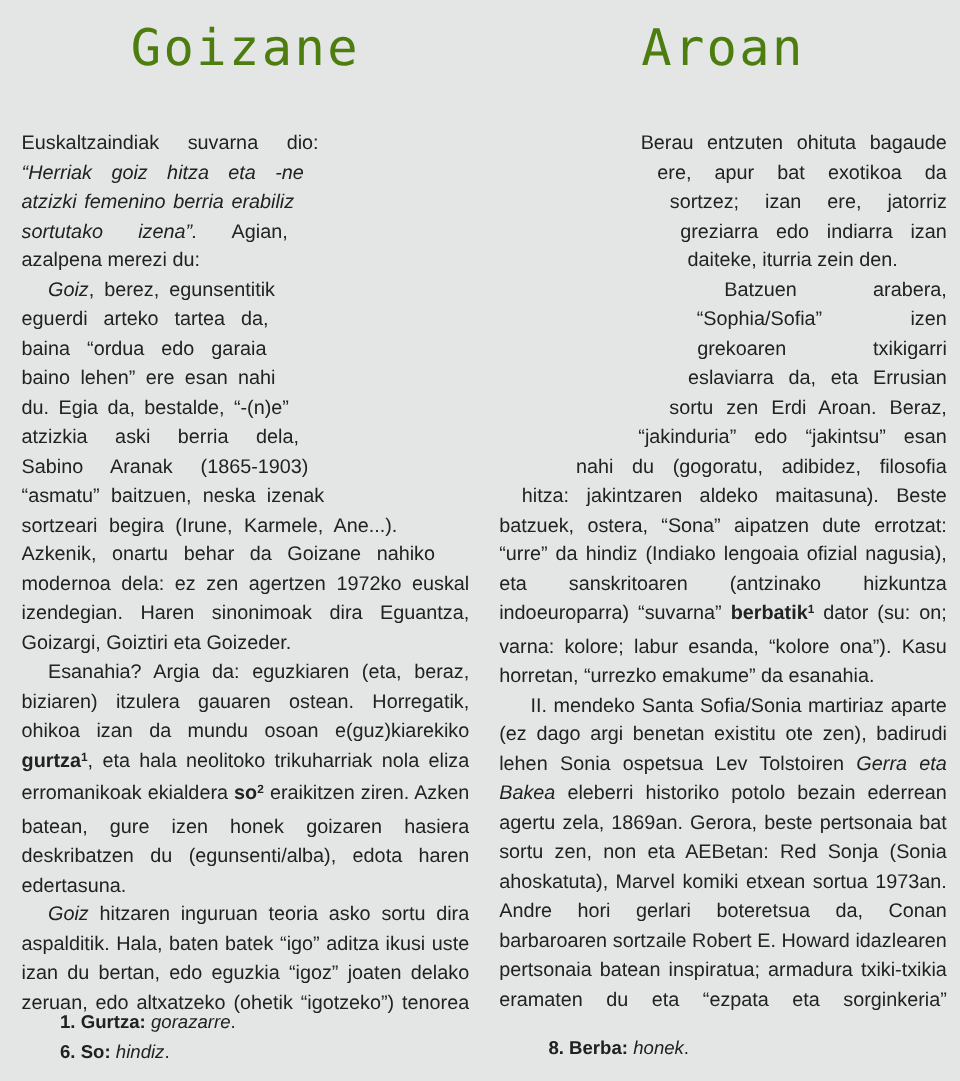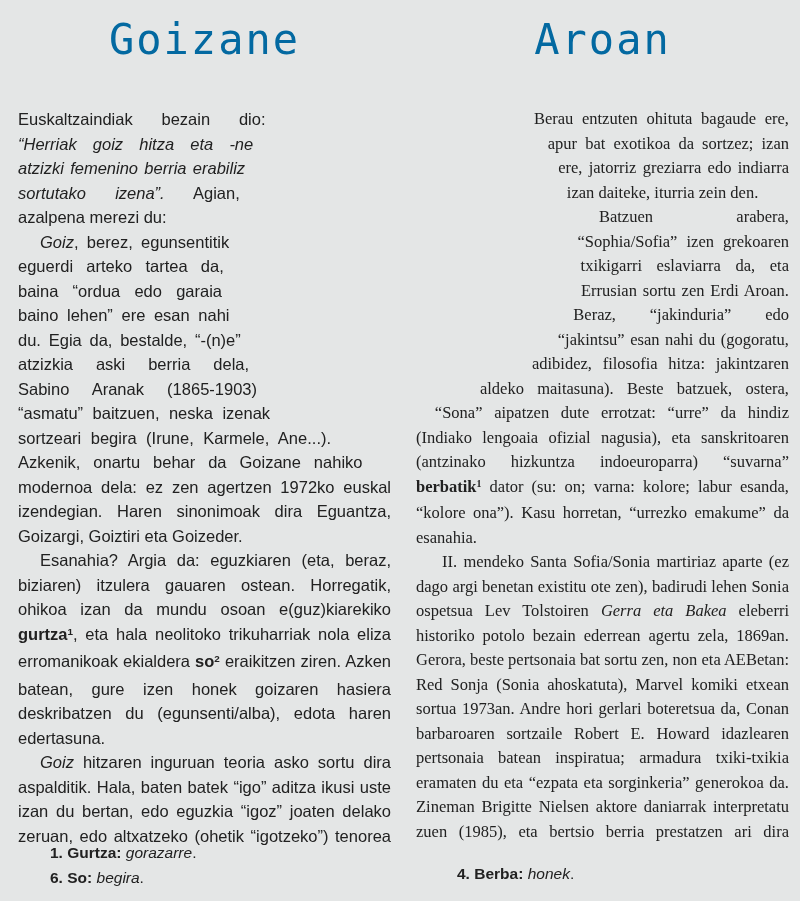--- a/index.html
+++ b/index.html
@@ -26,21 +26,21 @@
   .col-right { left: 416px; }
 
   h1.title {
     font-family: "DejaVu Sans Mono", "Liberation Mono", monospace;
     font-weight: 400;
     font-size: 42px;
     line-height: 49px;
     letter-spacing: 2px;
     text-align: center;
     margin: 15px 0 0 0;
-    color: #0369a1;
+    color: #4d7c0f;
   }
 
   .body-text {
     margin-top: 43px;
     font-size: 16.5px;
     line-height: 24.5px;
     text-align: justify;
     max-height: 742px;
     overflow: hidden;
     hyphens: none;
@@ -62,21 +62,21 @@
     width: 175px;
     height: 310px;
     shape-outside: polygon(0px 0px, 94px 0px, 120px 30px, 135px 60px, 148px 95px,
                            158px 135px, 163px 175px, 150px 210px, 113px 245px,
                            25px 285px, 0px 310px);
     shape-margin: 2px;
   }
 
   p.para { margin: 0; text-indent: 22px; }
   p.para.no-indent { text-indent: 0; }
-  .col-right p.para { text-indent: 26px; font-family: Liberation Serif, serif; }
+  .col-right p.para { text-indent: 26px; }
   .col-right p.para.no-indent { text-indent: 0; }
 
   .footnotes {
     position: absolute;
     left: 0;
     width: 100%;
     font-size: 15.5px;
     line-height: 24.5px;
   }
   .col-left  .footnotes { top: 841px; margin-left: 32px; }
@@ -95,38 +95,38 @@
 </style>
 </head>
 <body>
 
 <div class="page">
 
   <section class="column col-left">
     <h1 class="title">Goizane</h1>
     <div class="body-text">
       <div class="wrap-spacer wrap-right"></div>
-      <p class="para no-indent"><span>Euskaltzaindiak bezain dio: </span><span class="seg-i">“Herriak goiz hitza eta -ne atzizki femenino berria erabiliz sortutako izena”.</span><span> Agian, azalpena merezi du:</span></p>
+      <p class="para no-indent"><span>Euskaltzaindiak suvarna dio: </span><span class="seg-i">“Herriak goiz hitza eta -ne atzizki femenino berria erabiliz sortutako izena”.</span><span> Agian, azalpena merezi du:</span></p>
       <p class="para"><span class="seg-i">Goiz</span><span>, berez, egunsentitik eguerdi arteko tartea da, baina “ordua edo garaia baino lehen” ere esan nahi du. Egia da, bestalde, “-(n)e” atzizkia aski berria dela, Sabino Aranak (1865-1903) “asmatu” baitzuen, neska izenak sortzeari begira (Irune, Karmele, Ane...). Azkenik, onartu behar da Goizane nahiko modernoa dela: ez zen agertzen 1972ko euskal izendegian. Haren sinonimoak dira Eguantza, Goizargi, Goiztiri eta Goizeder.</span></p>
       <p class="para"><span>Esanahia? Argia da: eguzkiaren (eta, beraz, biziaren) itzulera gauaren ostean. Horregatik, ohikoa izan da mundu osoan e(guz)kiarekiko </span><span class="seg-b">gurtza</span><span class="seg-sup">1</span><span>, eta hala neolitoko trikuharriak nola eliza erromanikoak ekialdera </span><span class="seg-b">so</span><span class="seg-sup">2</span><span> eraikitzen ziren. Azken batean, gure izen honek goizaren hasiera deskribatzen du (egunsenti/alba), edota haren edertasuna.</span></p>
       <p class="para"><span class="seg-i">Goiz</span><span> hitzaren inguruan teoria asko sortu dira aspalditik. Hala, baten batek “igo” aditza ikusi uste izan du bertan, edo eguzkia “igoz” joaten delako zeruan, edo altxatzeko (ohetik “igotzeko”) tenorea delako.</span></p>
 
     </div>
     <div class="footnotes">
       <p class="fn"><span class="seg-b">1. Gurtza:</span><span> </span><span class="seg-i">gorazarre</span><span>.</span></p>
-      <p class="fn"><span class="seg-b">6. So:</span><span> </span><span class="seg-i">begira</span><span>.</span></p>
+      <p class="fn"><span class="seg-b">6. So:</span><span> </span><span class="seg-i">hindiz</span><span>.</span></p>
     </div>
   </section>
 
   <section class="column col-right">
     <h1 class="title">Aroan</h1>
     <div class="body-text">
       <div class="wrap-spacer wrap-left"></div>
       <p class="para no-indent"><span>Berau entzuten ohituta bagaude ere, apur bat exotikoa da sortzez; izan ere, jatorriz greziarra edo indiarra izan daiteke, iturria zein den.</span></p>
       <p class="para"><span>Batzuen arabera, “Sophia/Sofia” izen grekoaren txikigarri eslaviarra da, eta Errusian sortu zen Erdi Aroan. Beraz, “jakinduria” edo “jakintsu” esan nahi du (gogoratu, adibidez, filosofia hitza: jakintzaren aldeko maitasuna). Beste batzuek, ostera, “Sona” aipatzen dute errotzat: “urre” da hindiz (Indiako lengoaia ofizial nagusia), eta sanskritoaren (antzinako hizkuntza indoeuroparra) “suvarna” </span><span class="seg-b">berbatik</span><span class="seg-sup">1</span><span> dator (su: on; varna: kolore; labur esanda, “kolore ona”). Kasu horretan, “urrezko emakume” da esanahia.</span></p>
       <p class="para"><span>II. mendeko Santa Sofia/Sonia martiriaz aparte (ez dago argi benetan existitu ote zen), badirudi lehen Sonia ospetsua Lev Tolstoiren </span><span class="seg-i">Gerra eta Bakea</span><span> eleberri historiko potolo bezain ederrean agertu zela, 1869an. Gerora, beste pertsonaia bat sortu zen, non eta AEBetan: Red Sonja (Sonia ahoskatuta), Marvel komiki etxean sortua 1973an. Andre hori gerlari boteretsua da, Conan barbaroaren sortzaile Robert E. Howard idazlearen pertsonaia batean inspiratua; armadura txiki-txikia eramaten du eta “ezpata eta sorginkeria” generokoa da. Zineman Brigitte Nielsen aktore daniarrak interpretatu zuen (1985), eta bertsio berria prestatzen ari dira Hollywooden.</span></p>
     </div>
     <div class="footnotes">
-      <p class="fn"><span class="seg-b">4. Berba:</span><span> </span><span class="seg-i">honek</span><span>.</span></p>
+      <p class="fn"><span class="seg-b">8. Berba:</span><span> </span><span class="seg-i">honek</span><span>.</span></p>
     </div>
   </section>
 
 </div>
 
 </body></html>

